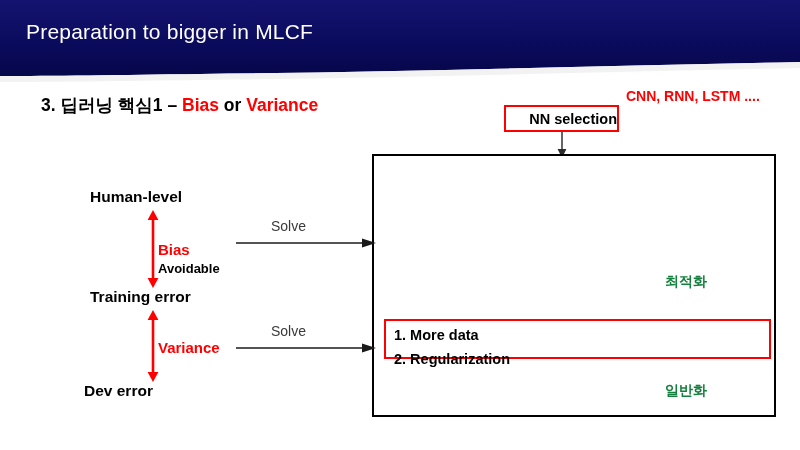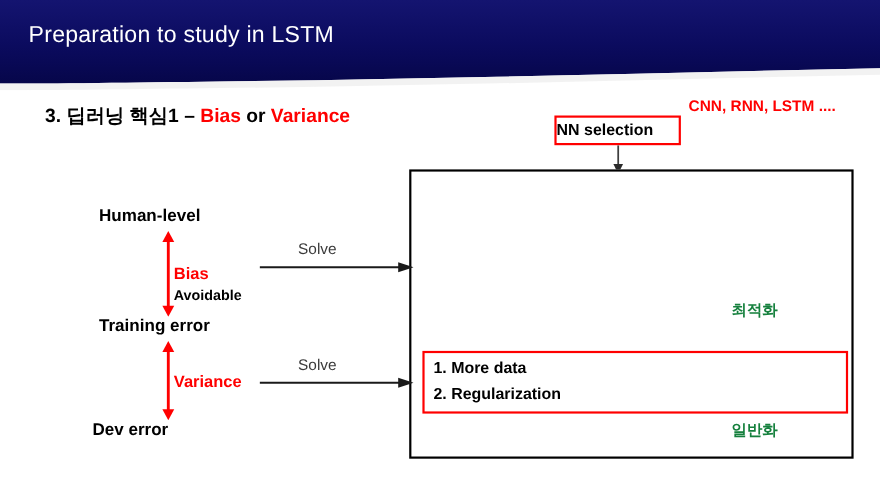--- a/index.html
+++ b/index.html
@@ -67,21 +67,21 @@
     position: absolute;
     left: 504px;
     top: 105px;
     width: 115px;
     height: 27px;
     border: 2.5px solid #ff0000;
     background: #ffffff;
     box-sizing: border-box;
     display: flex;
     align-items: center;
-    justify-content: flex-start;
+    justify-content: flex-end;
   }
   #nn-selection-box span {
     font-size: 14.5px;
     font-weight: bold;
     color: #000000;
     white-space: nowrap;
   }
 
   
   #nn-selection-arrow {
@@ -124,21 +124,21 @@
   #optimization-box {
     left: 10px;
     top: 54px;
     width: 387px;
     height: 57px;
   }
   #regularization-box {
     left: 10px;
     top: 163px;
     width: 387px;
-    height: 57px;
+    height: 40px;
     padding-left: 32px;
   }
   .inner-red-box .item {
     position: absolute;
     left: 8px;
     font-size: 14.5px;
     font-weight: bold;
     color: #000000;
     white-space: nowrap;
   }
@@ -238,21 +238,21 @@
     <defs>
       <linearGradient id="bannerGrad" x1="0" y1="0" x2="0" y2="1">
         <stop offset="0%" stop-color="#141470"></stop>
         <stop offset="55%" stop-color="#0b0b5e"></stop>
         <stop offset="100%" stop-color="#06064a"></stop>
       </linearGradient>
     </defs>
     <path d="M0,0 L800,0 L800,62 C600,66 400,72 200,74 C120,75 50,76 0,76 Z" fill="url(#bannerGrad)"></path>
     <path d="M0,76 C50,76 120,75 200,74 C400,72 600,66 800,62 L800,68 C600,72 400,78 200,80 C120,81 50,82 0,82 Z" fill="#f0f0f0" opacity="0.85"></path>
   </svg>
-  <div id="slide-title">Preparation to study in LSTM</div>
+  <div id="slide-title">Preparation to bigger in MLCF</div>
 </div>
 
 <div id="subtitle-line">
   <span>3. 딥러닝 핵심1 </span><span class="sep">– </span><span class="red">Bias</span><span> or </span><span class="red">Variance</span>
 </div>
 
 <div id="nn-types-note">CNN, RNN, LSTM ....</div>
 
 <div id="nn-selection-box">
   <span>NN selection</span>

